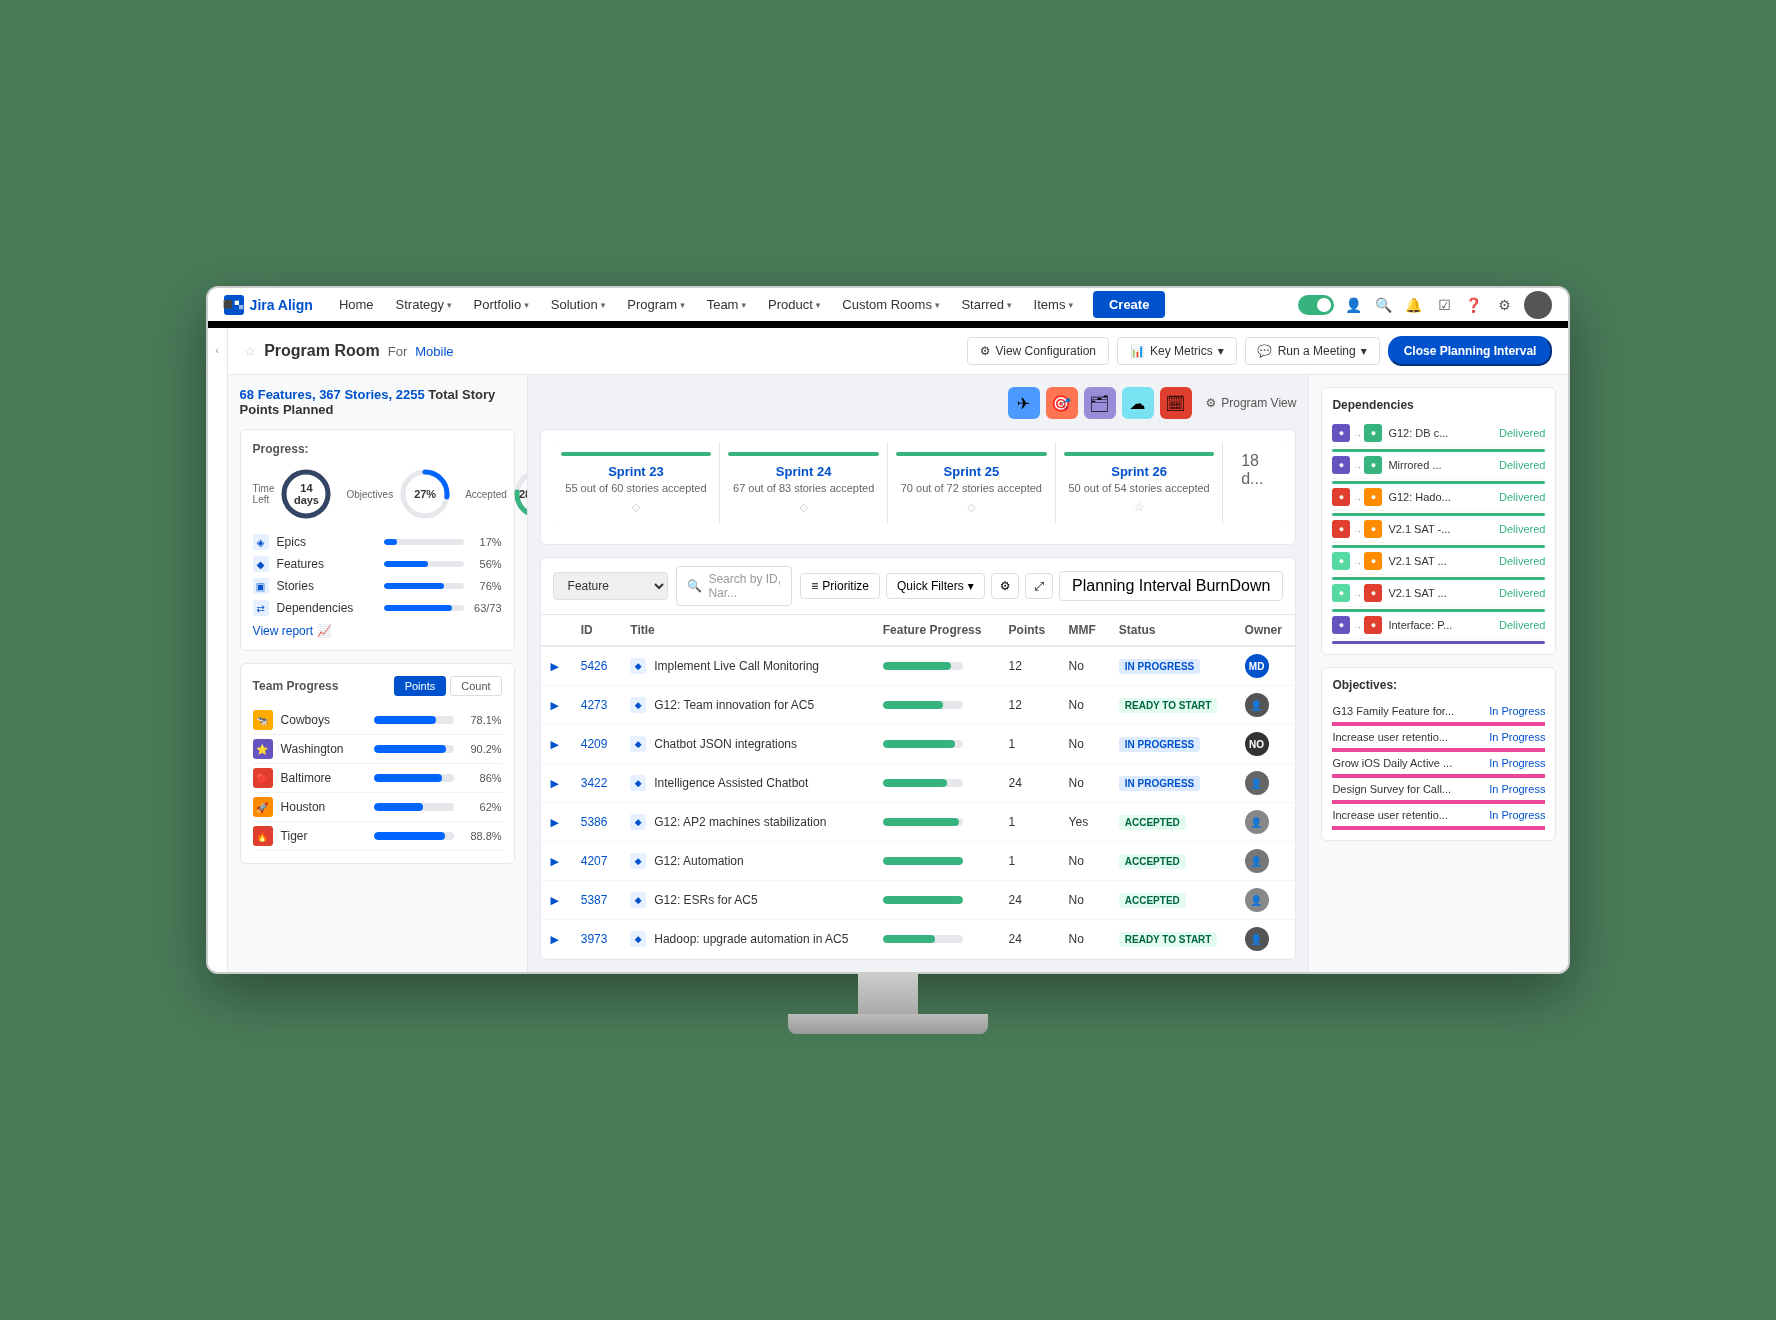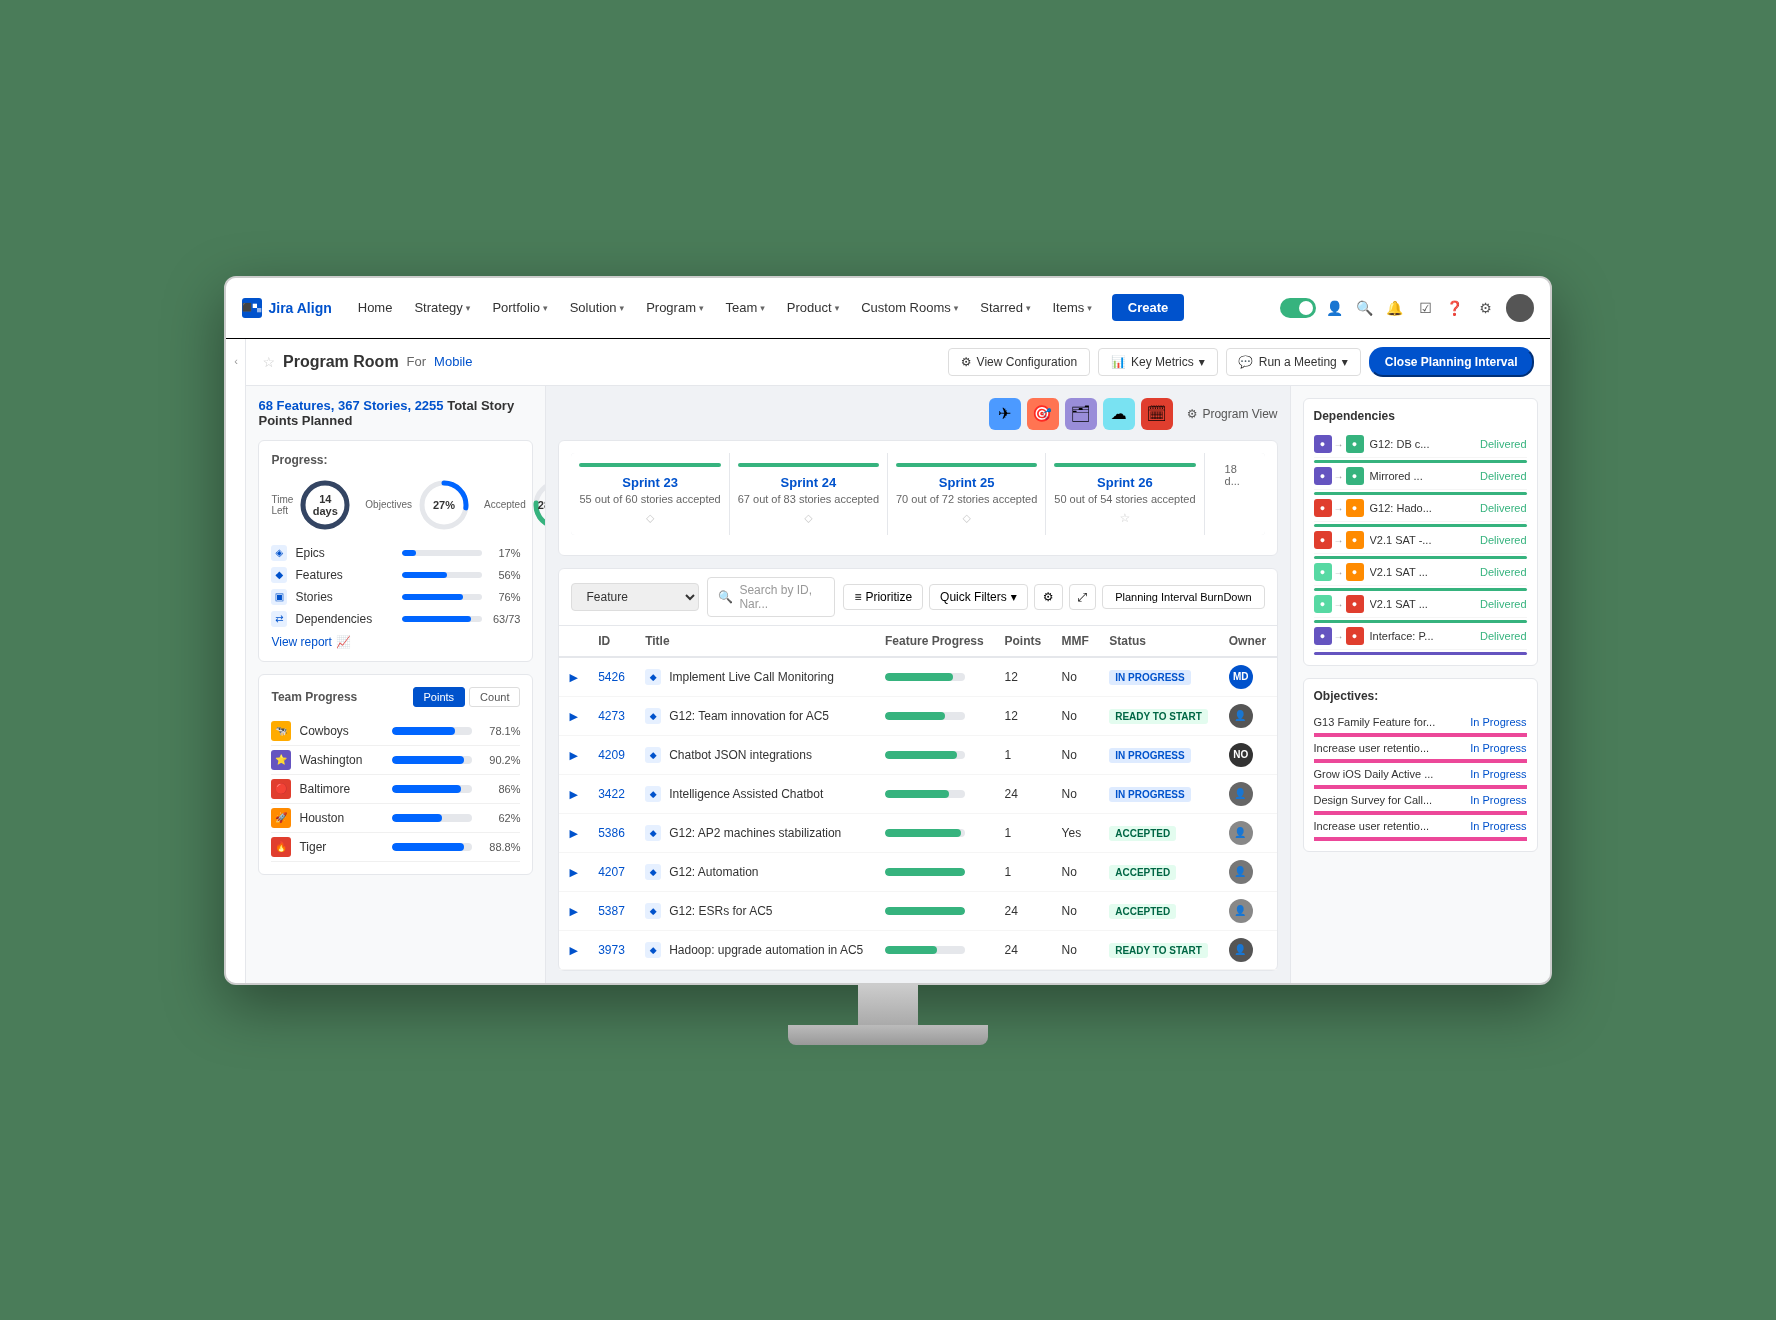--- a/index.html
+++ b/index.html
@@ -1,20 +1,20 @@
 <!DOCTYPE html>
 <html><head>
   <meta charset="utf-8">
   <style>
     * { box-sizing: border-box; margin: 0; padding: 0; }
     body { background: #4a7c59; font-family: -apple-system, BlinkMacSystemFont, 'Segoe UI', sans-serif; font-size: 13px; display: flex; justify-content: center; align-items: center; min-height: 100vh; }
     .screen { background: #f0f2f5; border-radius: 12px; overflow: hidden; box-shadow: 0 20px 60px rgba(0,0,0,0.4); border: 2px solid #ccc; }
     
     
-    .navbar { background: #fff; height: 61px; display: flex; align-items: center; padding: 0 16px; border-bottom: 1px solid #000000; gap: 0; }
+    .navbar { background: #fff; height: 40px; display: flex; align-items: center; padding: 0 16px; border-bottom: 7px solid #000000; gap: 0; }
     .nav-logo { display: flex; align-items: center; gap: 6px; margin-right: 16px; font-weight: 700; font-size: 14px; color: #0052cc; }
     .nav-logo-icon { width: 20px; height: 20px; background: #0052cc; border-radius: 3px; display: flex; align-items: center; justify-content: center; }
     .nav-logo-icon::before { content: '⬛'; font-size: 8px; color: white; }
     .nav-links { display: flex; align-items: center; gap: 2px; flex: 1; }
     .nav-item { padding: 6px 10px; font-size: 13px; color: #333; cursor: pointer; border-radius: 4px; display: flex; align-items: center; gap: 3px; white-space: nowrap; }
     .nav-item .caret { font-size: 9px; color: #666; }
     .nav-create { background: #0052cc; color: white; border: none; padding: 6px 16px; border-radius: 4px; font-size: 13px; font-weight: 600; cursor: pointer; margin-left: 8px; }
     .nav-right { display: flex; align-items: center; gap: 10px; margin-left: 8px; }
     .nav-toggle { width: 36px; height: 20px; background: #36b37e; border-radius: 10px; position: relative; cursor: pointer; }
     .nav-toggle::after { content: ''; position: absolute; right: 3px; top: 3px; width: 14px; height: 14px; background: white; border-radius: 50%; }
@@ -94,30 +94,30 @@
     .sprints-header { display: flex; align-items: center; justify-content: space-between; margin-bottom: 10px; }
     .sprints-title { font-size: 14px; font-weight: 600; color: #333; }
     .view-board-btn { padding: 5px 12px; border: 1px solid #ddd; border-radius: 4px; font-size: 12px; cursor: pointer; background: #fff; }
     
     .sprints-grid { display: grid; grid-template-columns: repeat(4, 1fr) 60px; gap: 1px; background: #e5e7eb; border-radius: 4px; overflow: hidden; margin-bottom: 8px; }
     .sprint-col { background: #fff; padding: 10px 8px; text-align: center; }
     .sprint-bar { height: 4px; background: #36b37e; border-radius: 2px; margin-bottom: 8px; }
     .sprint-name { font-size: 13px; font-weight: 600; color: #0052cc; }
     .sprint-desc { font-size: 11px; color: #666; margin-top: 3px; }
     .sprint-drag { font-size: 12px; color: #ccc; margin-top: 6px; }
-    .sprint-last { background: #fff; padding: 10px 20px; display: flex; align-items: flex-start; justify-content: flex-end; font-size: 11px; color: #666; }
+    .sprint-last { background: #fff; padding: 10px 20px; display: flex; align-items: flex-start; justify-content: flex-end; font-size: 16px; color: #666; }
     
     
     .feature-section { background: #fff; border-radius: 6px; border: 1px solid #e5e7eb; }
     .feature-toolbar { padding: 8px 12px; display: flex; align-items: center; gap: 8px; border-bottom: 1px solid #e5e7eb; }
     .feature-select { border: 1px solid #ddd; border-radius: 4px; padding: 5px 10px; font-size: 12px; color: #333; flex: 1; max-width: 200px; }
     .search-input { border: 1px solid #ddd; border-radius: 4px; padding: 5px 10px; font-size: 12px; color: #999; flex: 1; display: flex; align-items: center; gap: 6px; }
     .toolbar-actions { display: flex; align-items: center; gap: 6px; margin-left: auto; }
     .toolbar-btn { display: flex; align-items: center; gap: 4px; padding: 5px 10px; border: 1px solid #ddd; border-radius: 4px; font-size: 12px; cursor: pointer; background: #fff; }
-    .burndown-btn { background: #fff; border: 1px solid #ddd; padding: 5px 12px; border-radius: 4px; font-size: 11px; cursor: pointer; }
+    .burndown-btn { background: #fff; border: 1px solid #ddd; padding: 5px 12px; border-radius: 4px; font-size: 16px; cursor: pointer; }
     
     .table-wrap { overflow-x: auto; }
     table { width: 100%; border-collapse: collapse; }
     thead tr { border-bottom: 2px solid #e5e7eb; }
     th { padding: 8px 10px; text-align: left; font-size: 12px; color: #555; font-weight: 600; white-space: nowrap; }
     td { padding: 7px 10px; font-size: 12px; color: #333; border-bottom: 1px solid #f5f5f5; }
     .expand-btn { color: #0052cc; cursor: pointer; font-size: 11px; }
     .id-link { color: #0052cc; cursor: pointer; text-decoration: none; }
     .feature-icon { width: 16px; height: 16px; border-radius: 3px; display: inline-flex; align-items: center; justify-content: center; font-size: 9px; vertical-align: middle; margin-right: 4px; }
     .progress-bar-cell { width: 80px; height: 8px; background: #e5e7eb; border-radius: 4px; overflow: hidden; }

